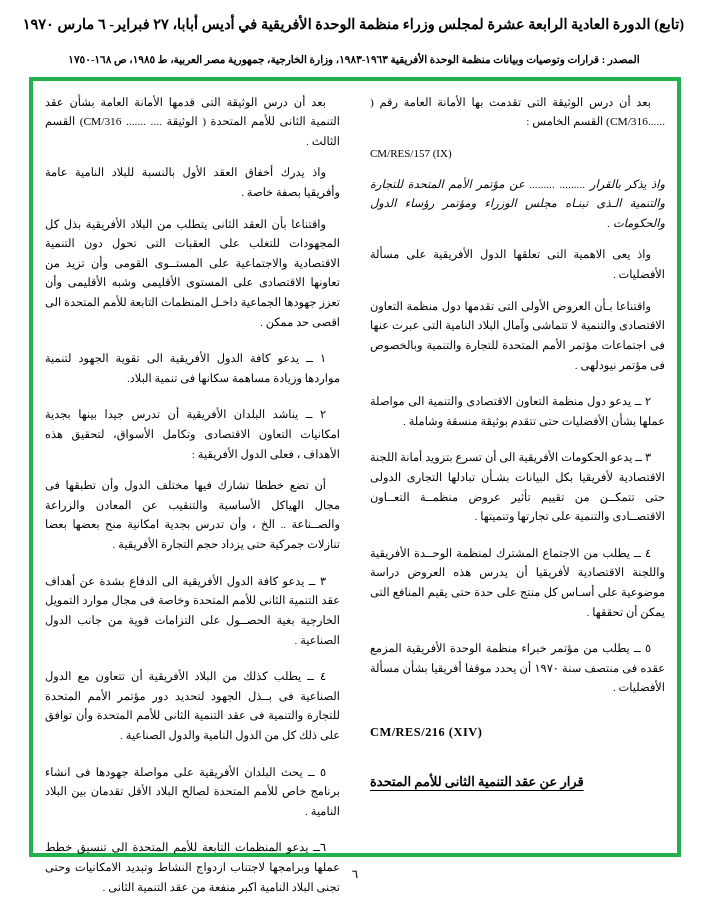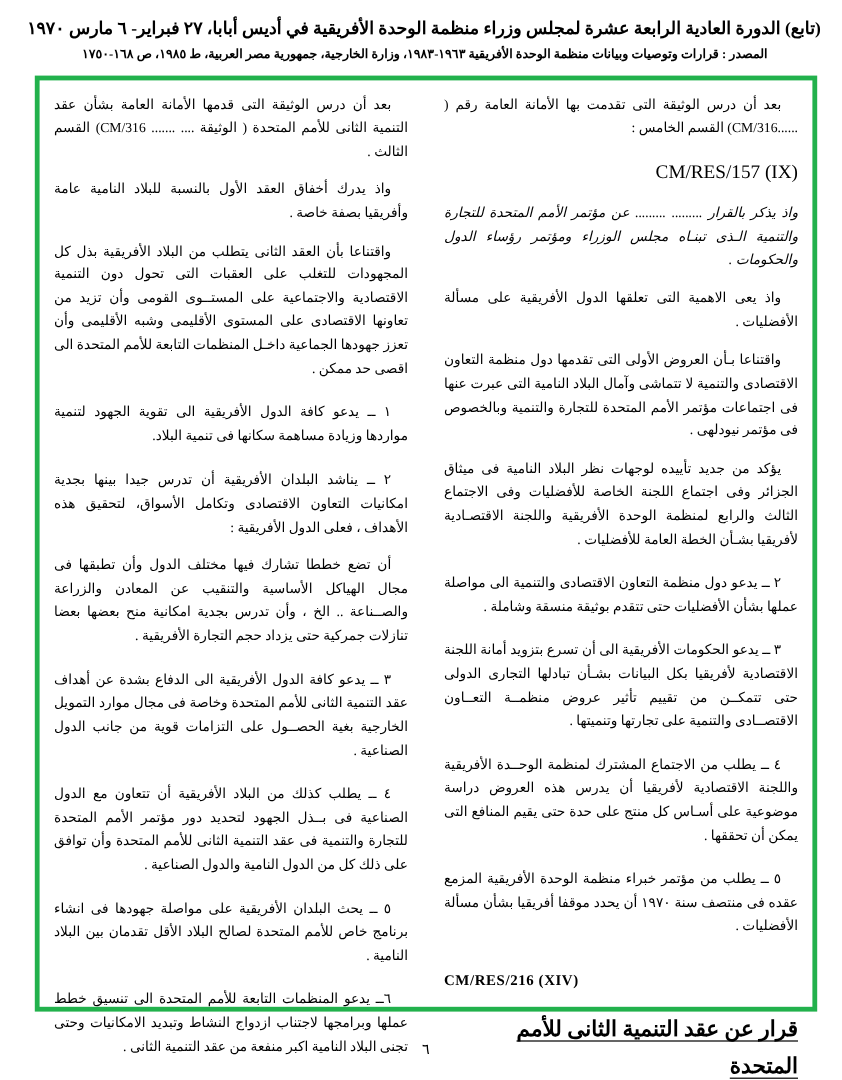--- a/index.html
+++ b/index.html
@@ -30,21 +30,21 @@
     font-size: 14.5px;
     font-weight: bold;
     line-height: 1.5;
     letter-spacing: 0px;
     white-space: nowrap;
   }
   .header .source {
     font-size: 10.5px;
     font-weight: bold;
     line-height: 1.5;
-    margin-top: 2px;
+    margin-top: 16px;
     white-space: nowrap;
   }
   .frame {
     margin: 9px auto 0 auto;
     width: 652px;
     height: 780px;
     border: 4px solid #22b14c;
     box-sizing: border-box;
     padding: 12px 12px 8px 12px;
     background: #ffffff;
@@ -69,37 +69,37 @@
   p.para {
     margin: 0 0 12px 0;
     text-indent: 14px;
   }
   p.para.noindent { text-indent: 0; font-style: italic; }
   p.para.num { text-indent: 14px; margin-top: 17px; }
   .code-line {
     margin: 0 0 12px 0;
     text-indent: 0;
     direction: ltr;
-    text-align: right;
-    font-size: 16px;
+    text-align: left;
+    font-size: 11px;
   }
   .res-head {
     margin: 24px 0 0 0;
     text-indent: 0;
     direction: ltr;
     text-align: left;
     font-size: 12.4px;
     font-weight: bold;
     letter-spacing: 0.5px;
   }
   .res-title {
-    margin: 14px 0 12px 0;
+    margin: 28px 0 12px 0;
     text-indent: 0;
-    text-align: right;
-    font-size: 18px;
+    text-align: left;
+    font-size: 13px;
     font-weight: bold;
     text-decoration: underline;
     text-underline-offset: 4px;
   }
   .page-number {
     position: absolute;
     bottom: 18px;
     left: 0;
     right: 0;
     text-align: center;
@@ -117,21 +117,20 @@
   </div>
 
   <div class="frame">
     <div class="columns">
       <div class="col right-col" id="right-col">
           <p class="para">بعد أن درس الوثيقة التى تقدمت بها الأمانة العامة رقم ( ......CM/316) القسم الخامس :</p>
           <p class="code-line">CM/RES/157  (IX)</p>
           <p class="para noindent">واذ يذكر بالقرار ......... ......... عن مؤتمر الأمم المتحدة للتجارة والتنمية الـذى تبنـاه مجلس الوزراء ومؤتمر رؤساء الدول والحكومات .</p>
           <p class="para">واذ يعى الاهمية التى تعلقها الدول الأفريقية على مسألة الأفضليات .</p>
           <p class="para">واقتناعا بـأن العروض الأولى التى تقدمها دول منظمة التعاون الاقتصادى والتنمية لا تتماشى وآمال البلاد النامية التى عبرت عنها فى اجتماعات مؤتمر الأمم المتحدة للتجارة والتنمية وبالخصوص فى مؤتمر نيودلهى .</p>
-          <p class="para">يؤكد من جديد تأييده لوجهات نظر البلاد النامية فى ميثاق الجزائر وفى اجتماع اللجنة الخاصة للأفضليات وفى الاجتماع الثالث والرابع لمنظمة الوحدة الأفريقية واللجنة الاقتصـادية لأفريقيا بشـأن الخطة العامة للأفضليات .</p>
           <p class="para num">٢ ــ يدعو دول منظمة التعاون الاقتصادى والتنمية الى مواصلة عملها بشأن الأفضليات حتى تتقدم بوثيقة منسقة وشاملة .</p>
           <p class="para num">٣ ــ يدعو الحكومات الأفريقية الى أن تسرع بتزويد أمانة اللجنة الاقتصادية لأفريقيا بكل البيانات بشـأن تبادلها التجارى الدولى حتى تتمكــن من تقييم تأثير عروض منظمــة التعــاون الاقتصــادى والتنمية على تجارتها وتنميتها .</p>
           <p class="para num">٤ ــ يطلب من الاجتماع المشترك لمنظمة الوحــدة الأفريقية واللجنة الاقتصادية لأفريقيا أن يدرس هذه العروض دراسة موضوعية على أسـاس كل منتج على حدة حتى يقيم المنافع التى يمكن أن تحققها .</p>
           <p class="para num">٥ ــ يطلب من مؤتمر خبراء منظمة الوحدة الأفريقية المزمع عقده فى منتصف سنة ١٩٧٠ أن يحدد موقفا أفريقيا بشأن مسألة الأفضليات .</p>
           <p class="res-head">CM/RES/216  (XIV)</p>
           <p class="res-title">قرار عن عقد التنمية الثانى للأمم المتحدة</p>
         </div>
       <div class="col left-col" id="left-col">
           <p class="para">بعد أن درس الوثيقة التى قدمها الأمانة العامة بشأن عقد التنمية الثانى للأمم المتحدة ( الوثيقة .... ....... CM/316) القسم الثالث .</p>
           <p class="para">واذ يدرك أخفاق العقد الأول بالنسبة للبلاد النامية عامة وأفريقيا بصفة خاصة .</p>

